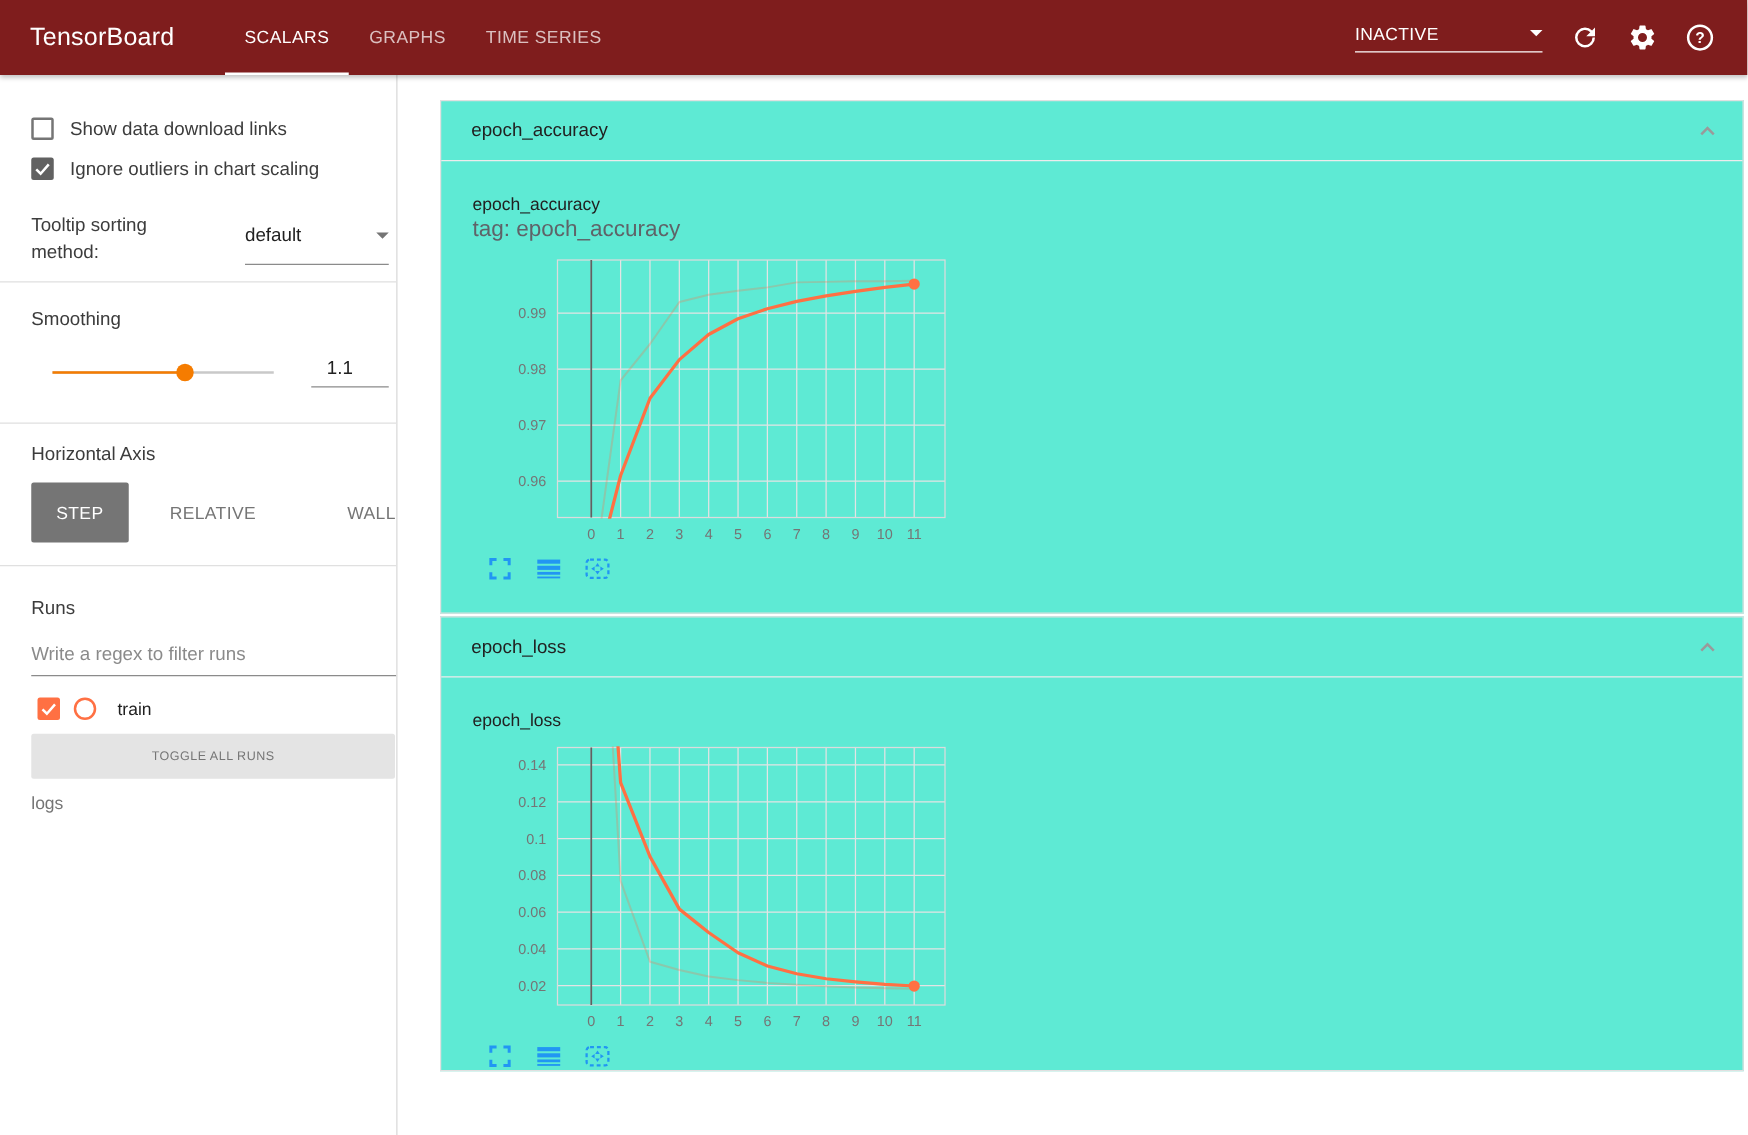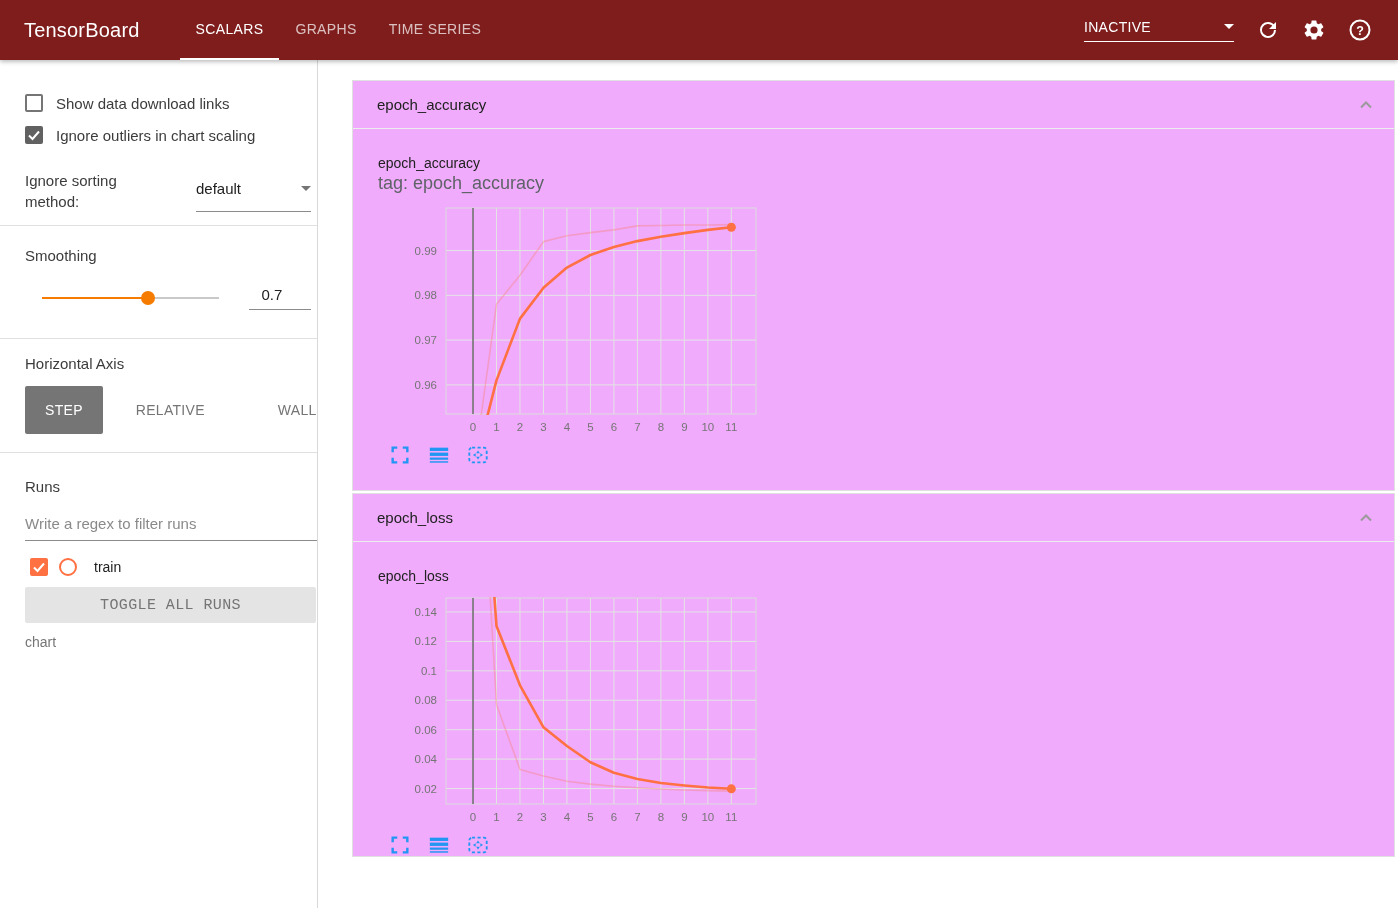--- a/index.html
+++ b/index.html
@@ -63,26 +63,26 @@
     border-radius:2px; text-transform:uppercase; }
   .axis-btn.active { background:#757575; color:#fff; }
   .filter-input { width:292px; border:none; outline:none; border-bottom:1px solid #8b8b8b;
     font-family:inherit; font-size:15px; padding:4px 0 8px; color:#212121; margin-top:16px; }
   .filter-input::placeholder { color:#8a8a8a; }
   .run-row { display:flex; align-items:center; margin-top:17px; cursor:pointer; }
   .run-iso { width:18px; height:18px; border:2px solid #ff7043; border-radius:50%;
     margin-left:11px; flex:none; cursor:pointer; }
   .run-label { margin-left:17px; font-size:14px; color:#212121; }
   .toggle-btn { width:291px; height:36px; margin-top:11px; background:#e4e4e4;
-    border:none; border-radius:2px; color:#757575; font-family:Liberation Mono, monospace; font-size:15px;
+    border:none; border-radius:2px; color:#757575; font-family:Liberation Sans, sans-serif; font-size:10px;
     letter-spacing:.4px; cursor:pointer; }
   .logs-label { margin-top:11px; font-size:14px; color:#757575; }
 
   
-  .card { border:1px solid #e0e0e0; background:#f0abfc; margin-bottom:2px; }
+  .card { border:1px solid #e0e0e0; background:#5eead4; margin-bottom:2px; }
   .card-header { height:48px; display:flex; align-items:center;
     padding:0 14px 0 24px; border-bottom:1px solid #ececec; }
   .card-title { font-size:15px; color:#212121; }
   .collapse-btn { margin-left:auto; width:28px; height:28px; display:flex;
     align-items:center; justify-content:center; cursor:pointer; }
   .card-body { padding:26px 0 0 25px; }
   .card.first .card-body { height:361px; }
   .chart-title { font-size:14px; color:#212121; }
   .chart-tag { font-size:18px; color:#5f6368; margin-top:2px; }
   .chart-svg { display:block; margin:10px 0 0 -10px; }
@@ -134,38 +134,38 @@
       </div>
       <div class="cb-row">
         <span class="cb checked-gray">
           <svg viewBox="0 0 18 18">
               <path d="M4 9.5 7.5 13 14 5.5" fill="none" stroke="#fff" stroke-width="2"></path>
             </svg>
         </span>
         <span class="cb-label">Ignore outliers in chart scaling</span>
       </div>
       <div class="tooltip-row">
-        <div class="tooltip-label">Ignore sorting method:</div>
+        <div class="tooltip-label">Tooltip sorting method:</div>
         <div class="select">
           <span>default</span>
           <span class="caret-down-gray"></span>
         </div>
       </div>
     </div>
     <hr class="divider">
 
     <div class="sec" style="padding-top:21px; padding-bottom:28px;">
       <div class="sec-title">Smoothing</div>
       <div class="slider-row">
         <div class="slider" style="margin-left:17px">
           <div class="track"></div>
           <div class="fill"></div>
           <div class="thumb"></div>
         </div>
-        <div class="num-box">0.7</div>
+        <div class="num-box">1.1</div>
       </div>
     </div>
     <hr class="divider">
 
     <div class="sec" style="padding-top:16px; padding-bottom:18px;">
       <div class="sec-title">Horizontal Axis</div>
       <div class="axis-buttons">
         <div class="axis-btn active">STEP</div>
         <div class="axis-btn" style="margin-left:13px">RELATIVE</div>
         <div class="axis-btn" style="margin-left:33px">WALL</div>
@@ -179,21 +179,21 @@
       <div class="run-row">
         <span class="cb checked-run" style="margin-left:5px">
           <svg viewBox="0 0 18 18">
               <path d="M4 9.5 7.5 13 14 5.5" fill="none" stroke="#fff" stroke-width="2"></path>
             </svg>
         </span>
         <span class="run-iso"></span>
         <span class="run-label">train</span>
       </div>
       <button class="toggle-btn">TOGGLE ALL RUNS</button>
-      <div class="logs-label">chart</div>
+      <div class="logs-label">logs</div>
     </div>
   </div>
 
   <div class="main">
 
     <div class="card first">
       <div class="card-header">
         <span class="card-title">epoch_accuracy</span>
         <span class="collapse-btn">
           <svg width="24" height="24" viewBox="0 0 24 24">

